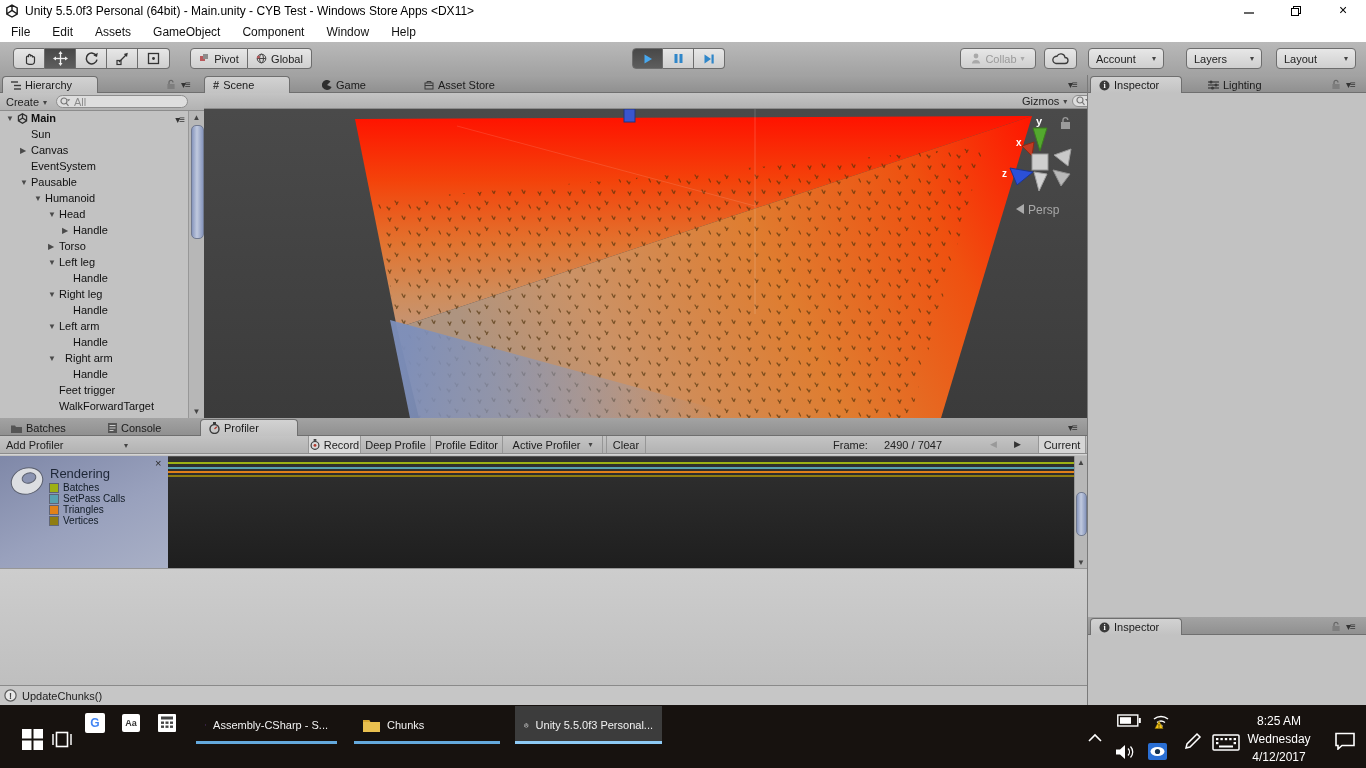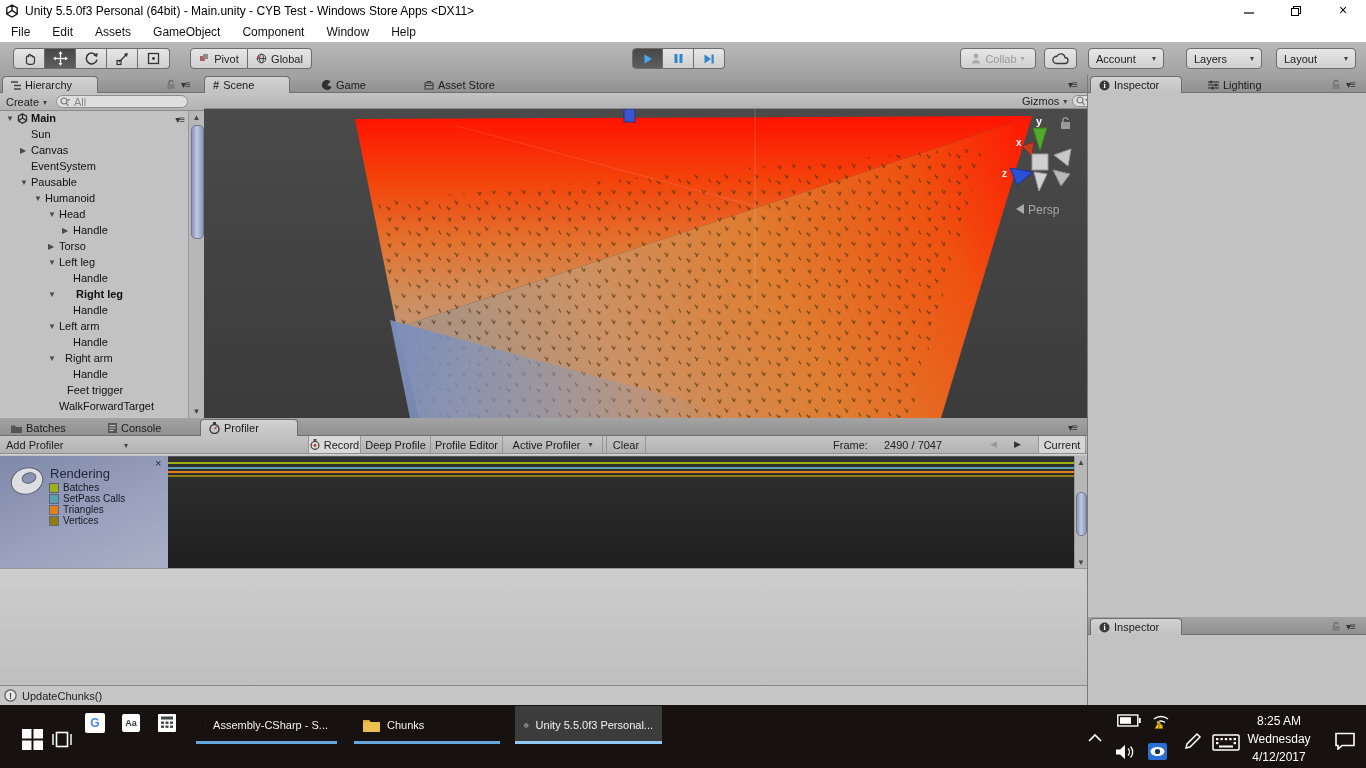--- a/index.html
+++ b/index.html
@@ -277,21 +277,21 @@
     <div class="tree-row">
       <span class="tri" style="left: 48px;">▼</span>
       <span class="lbl" style="left: 59px;">Left leg</span>
     </div>
     <div class="tree-row">
       <span class="tri" style="left: 62px;"></span>
       <span class="lbl" style="left: 73px;">Handle</span>
     </div>
     <div class="tree-row">
       <span class="tri" style="left: 48px;">▼</span>
-      <span class="lbl" style="left: 76px; font-weight: bold;">Right leg</span>
+      <span class="lbl" style="left: 59px;">Right leg</span>
     </div>
     <div class="tree-row">
       <span class="tri" style="left: 62px;"></span>
       <span class="lbl" style="left: 73px;">Handle</span>
     </div>
     <div class="tree-row">
       <span class="tri" style="left: 48px;">▼</span>
       <span class="lbl" style="left: 59px;">Left arm</span>
     </div>
     <div class="tree-row">
@@ -301,21 +301,21 @@
     <div class="tree-row">
       <span class="tri" style="left: 48px;">▼</span>
       <span class="lbl" style="left: 59px; padding-left: 6px;">Right arm</span>
     </div>
     <div class="tree-row">
       <span class="tri" style="left: 62px;"></span>
       <span class="lbl" style="left: 73px;">Handle</span>
     </div>
     <div class="tree-row">
       <span class="tri" style="left: 48px;"></span>
-      <span class="lbl" style="left: 67px;">Feet trigger</span>
+      <span class="lbl" style="left: 59px;">Feet trigger</span>
     </div>
     <div class="tree-row">
       <span class="tri" style="left: 48px;"></span>
       <span class="lbl" style="left: 59px;">WalkForwardTarget</span>
     </div>
   </div>
 <div class="abs scrollbar" style="left:188px;top:111px;width:16px;height:307px">
   <span class="sb-arrow" style="top:2px">▲</span>
   <span class="sb-arrow" style="bottom:2px">▼</span>
   <span class="sb-thumb" style="top:14px;height:112px;left:2px;width:11px"></span>

